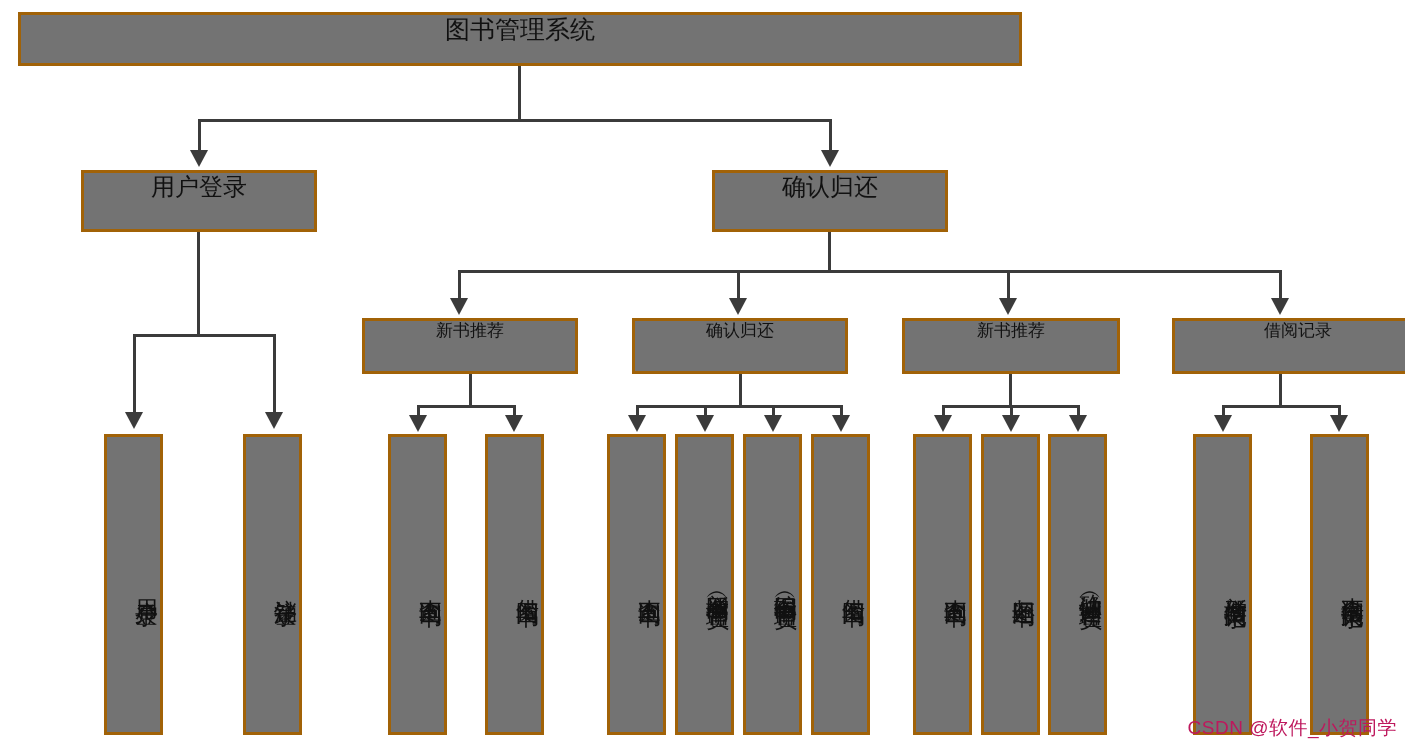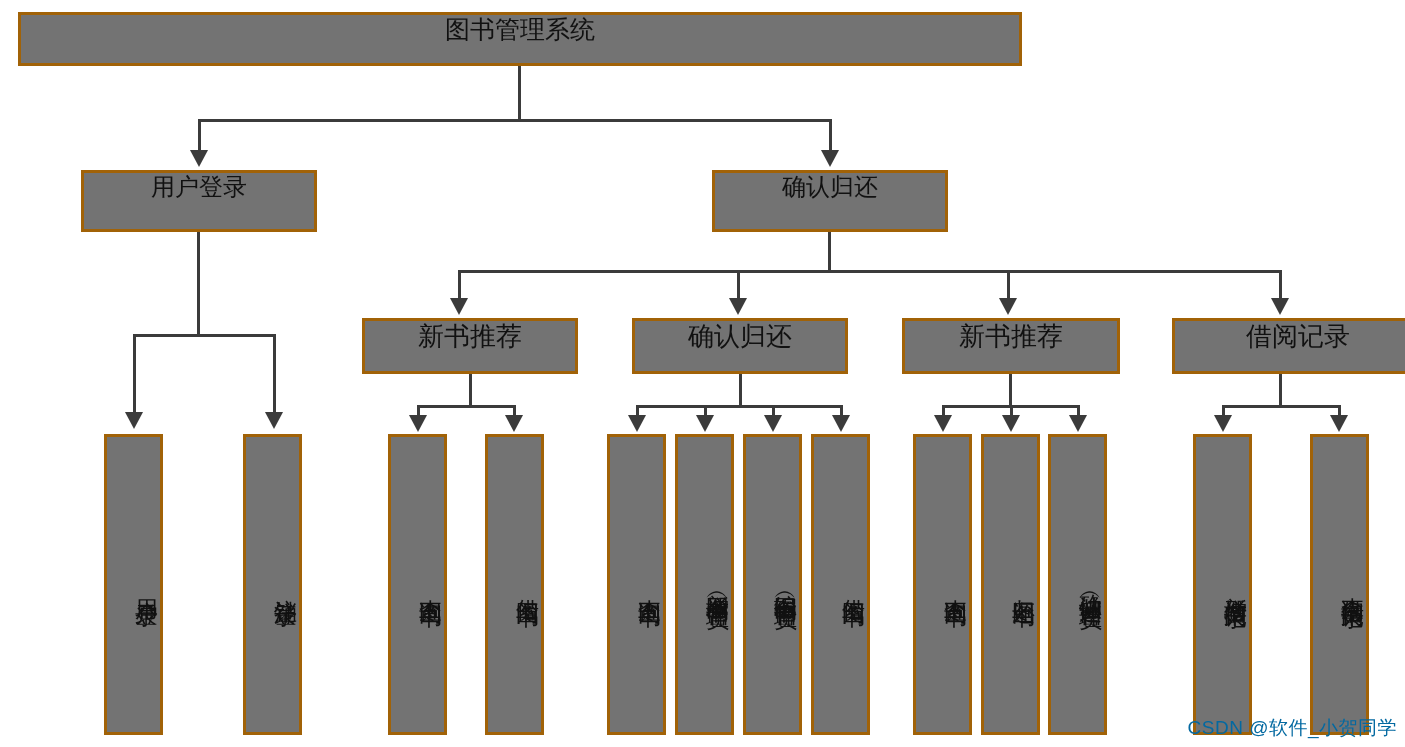--- a/index.html
+++ b/index.html
@@ -29,21 +29,22 @@
     text-align: center;
     line-height: 1.18;
   }
   .node.root {
     font-size: 25px;
   }
   .node.lvl2 {
     font-size: 24px;
   }
   .node.lvl3 {
-    font-size: 26px;
+    font-size: 17px;
+    font-family: Liberation Serif, serif;
   }
   .node.leaf {
     font-size: 23px;
     writing-mode: vertical-rl;
     text-orientation: upright;
     letter-spacing: 2px;
     padding: 4px 0;
   }
   .node.leaf > span {
     display: block;
@@ -62,21 +63,21 @@
     height: 0;
     border-left: 9px solid transparent;
     border-right: 9px solid transparent;
     border-top: 17px solid #3b3b3b;
   }
   .watermark {
     position: absolute;
     right: 8px;
     bottom: 6px;
     font-size: 19px;
-    color: #0369a1;
+    color: #be185d;
     white-space: nowrap;
     letter-spacing: 0.5px;
   }
 </style>
 </head>
 <body>
 
 <div id="canvas">
 
   <div class="node root" style="left:18px; top:12px; width:1004px; height:54px;">

